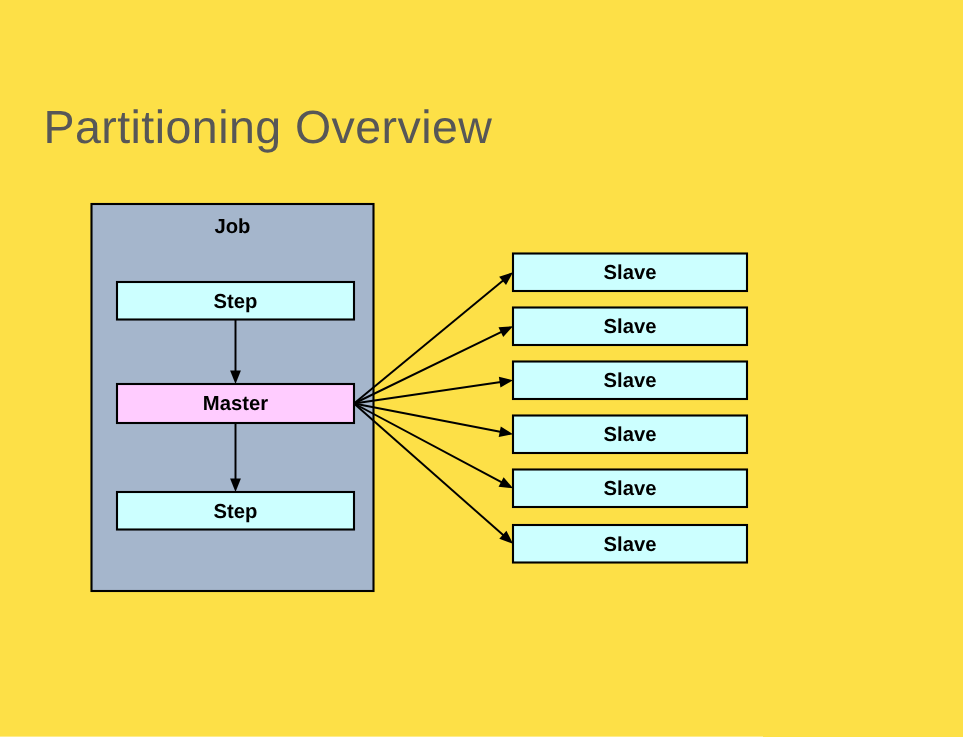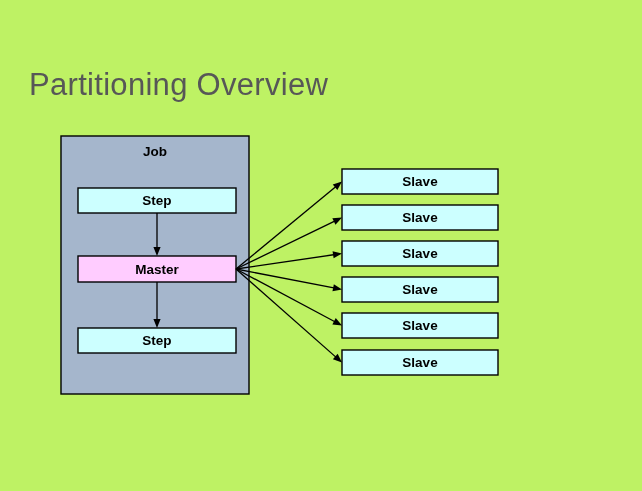--- a/index.html
+++ b/index.html
@@ -12,21 +12,21 @@
     height: 491px;
     position: relative;
     overflow: hidden;
     font-family: "Liberation Sans", sans-serif;
   }
   #slide {
     position: absolute;
     left: 0; top: 0;
     width: 642px;
     height: 491px;
-    background: #bef264;
+    background: #fde047;
   }
   #slide-title {
     position: absolute;
     left: 29px;
     top: 68px;
     font-family: "Liberation Sans", sans-serif;
     font-size: 31px;
     font-weight: 300;
     letter-spacing: 0.3px;
     color: #575757;

